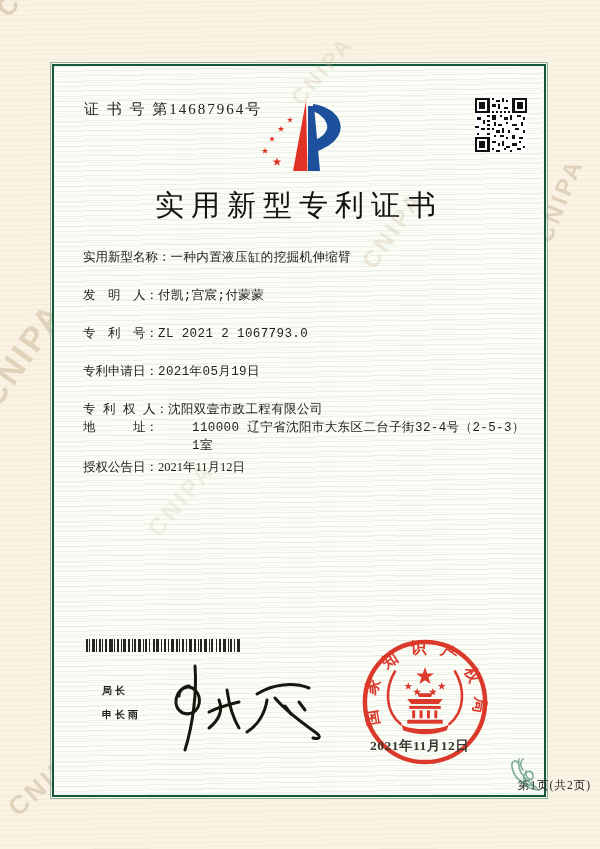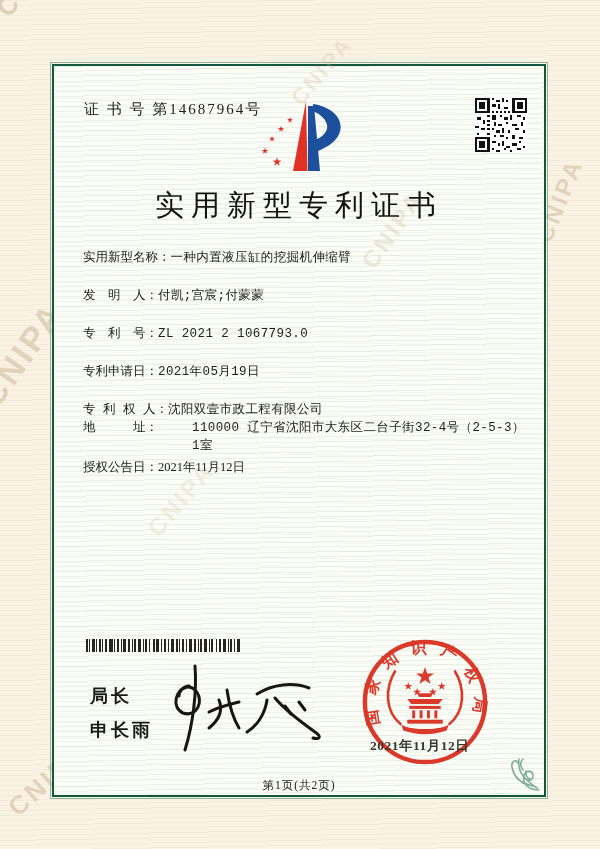--- a/index.html
+++ b/index.html
@@ -28,28 +28,28 @@
   .frow.r5{margin-bottom:0;}
   .frow.addr{line-height:18px;margin-bottom:4px;justify-content:space-between;}
   .frow.addr .fvalue{max-width:335px;}
   .grant{display:flex;line-height:17px;}
   .grant .pair1{width:219px;flex:none;white-space:pre;}
   .grant .pair2{flex:1;white-space:pre;}
   .body-text{position:absolute;left:25px;top:432px;width:434px;font-size:12.5px;line-height:20.3px;
     color:#33342c;letter-spacing:0.4px;text-align:justify;}
   .body-text p{margin:0;text-indent:2em;}
   .barcode{position:absolute;left:32px;top:572px;width:155px;height:13px;}
-  .officer{position:absolute;left:36px;top:618px;font-size:18px;letter-spacing:3px;color:#1b1b18;font-weight:600;}
+  .officer{position:absolute;left:48px;top:618px;font-size:10px;letter-spacing:3px;color:#1b1b18;font-weight:600;}
   .officer .o-title{margin-bottom:10px;}
   .signature{position:absolute;left:105px;top:592px;width:185px;height:100px;}
   .seal{position:absolute;left:306px;top:571px;width:130px;height:130px;opacity:0.93;}
   .seal-date{position:absolute;left:316px;top:671px;font-size:13.5px;font-weight:700;
     letter-spacing:0.5px;color:#383a30;z-index:5;}
-  .page-info{position:absolute;left:0;top:712px;width:100%;text-align:center;font-size:11.5px;
-    letter-spacing:1px;color:#22221e;}
+  .page-info{position:absolute;left:0;top:712px;width:100%;text-align:right;font-size:11.5px;
+    letter-spacing:1px;color:#22221e;padding-left:47px;}
   .corner-ornament{position:absolute;right:3px;bottom:3px;width:54px;height:42px;opacity:0.6;}
   .continuation{position:absolute;left:0;top:812px;width:100%;text-align:center;font-size:12.5px;
     letter-spacing:2px;color:#2c2c26;}
 </style>
 </head>
 <body>
 
 <div class="sheet">
 
   <span class="wm" style="left:-10px;top:4px;font-size:26px;opacity:.55;transform:rotate(-52deg);">CNIPA</span>

